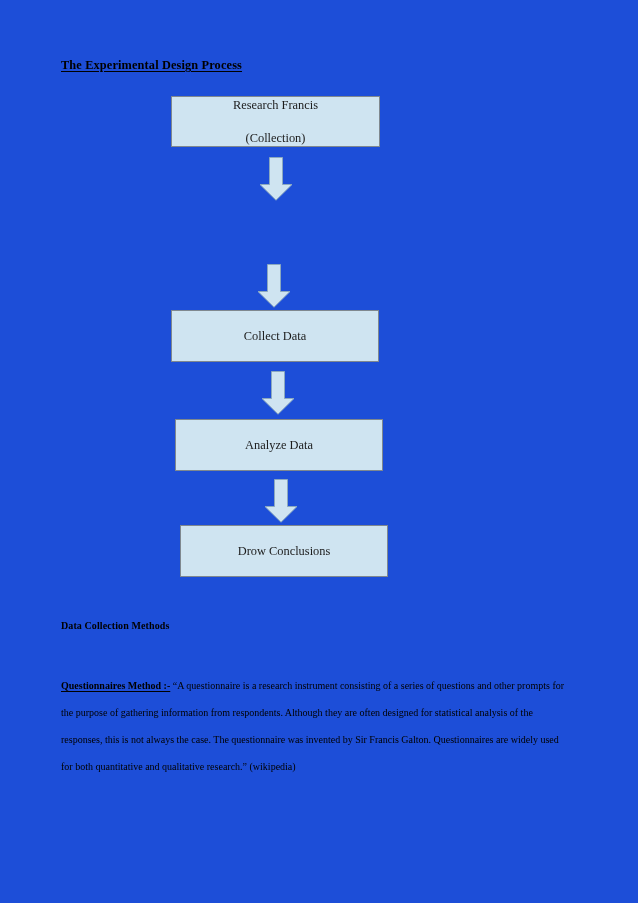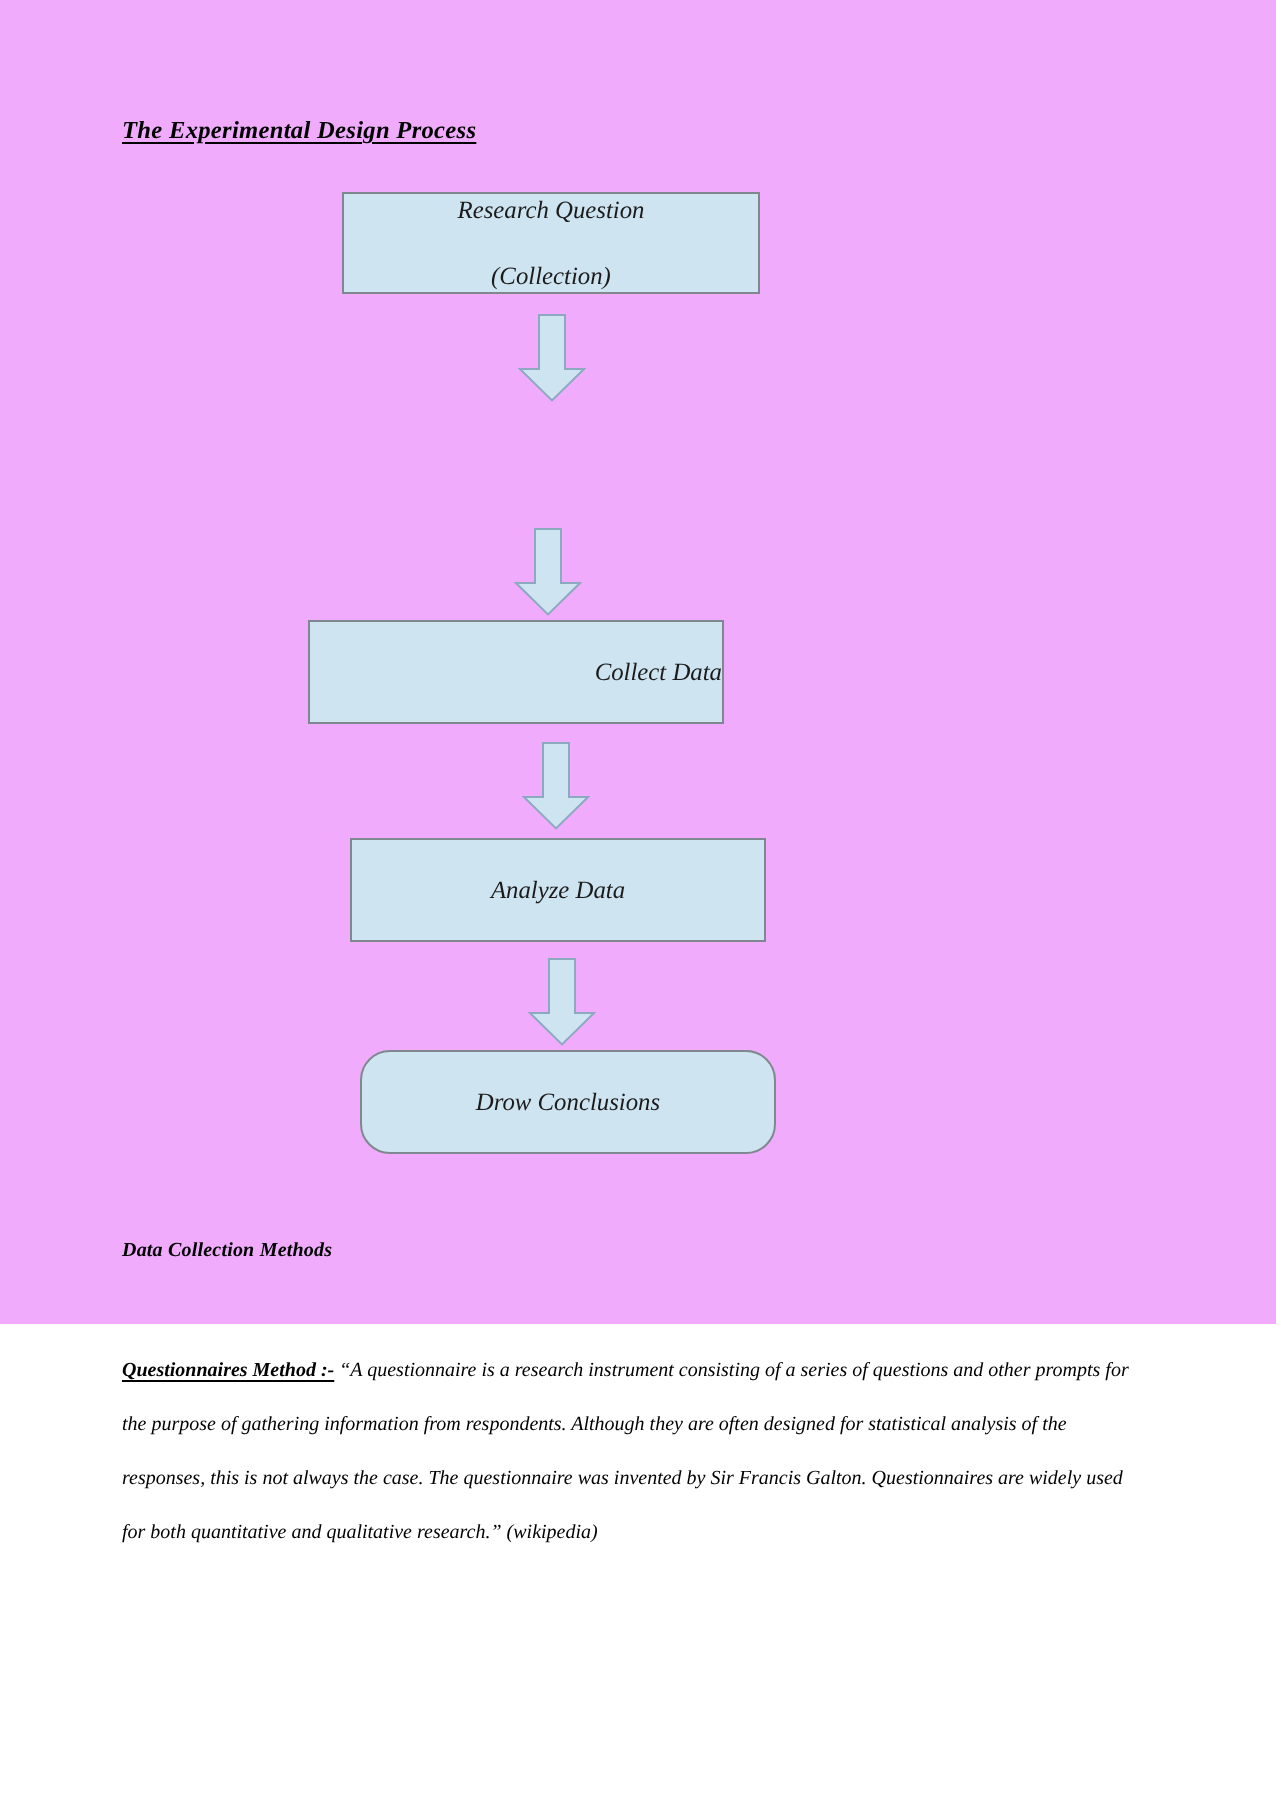--- a/index.html
+++ b/index.html
@@ -15,23 +15,22 @@
     overflow: hidden;
     font-family: "Liberation Serif", "DejaVu Serif", serif;
     color: #000000;
     -webkit-font-smoothing: antialiased;
   }
 
   .page {
     position: absolute;
     left: 0; top: 0;
     width: 638px;
-    height: 662px;
-    background: #f0abfc;
-    font-style: italic;
+    height: 903px;
+    background: #1d4ed8;
   }
 
   
   .doc-title {
     position: absolute;
     left: 61px;
     top: 58px;
     font-size: 12.3px;
     font-weight: bold;
     letter-spacing: .15px;
@@ -93,59 +92,59 @@
 <body>
 
 <div class="page">
 
   <div class="doc-title">The Experimental Design Process</div>
 
   <div class="flow">
 
     <div class="flow-box" style="left:171px; top:96px; width:209px; height:51px;">
       <span>
-        <span>Research Question</span><br>
+        <span>Research Francis</span><br>
         <span>(Collection)</span>
       </span>
     </div>
 
     <div class="flow-arrow" style="left:259px; top:157px;">
       <svg width="34" height="44" viewBox="0 0 34 44">
         <polygon points="10.5,0.5 23.5,0.5 23.5,27.5 33,27.5 17,43.2 1,27.5 10.5,27.5" fill="#cfe4f1" stroke="#8ba9bf" stroke-width="1"></polygon>
       </svg>
     </div>
 
 
     <div class="flow-arrow" style="left:257px; top:264px;">
       <svg width="34" height="44" viewBox="0 0 34 44">
         <polygon points="10.5,0.5 23.5,0.5 23.5,27.5 33,27.5 17,43.2 1,27.5 10.5,27.5" fill="#cfe4f1" stroke="#8ba9bf" stroke-width="1"></polygon>
       </svg>
     </div>
 
-    <div class="flow-box" style="left:154px; top:310px; width:208px; height:52px;justify-content:flex-end;">
+    <div class="flow-box" style="left:171px; top:310px; width:208px; height:52px;">
       <span>Collect Data</span>
     </div>
 
     <div class="flow-arrow" style="left:261px; top:371px;">
       <svg width="34" height="44" viewBox="0 0 34 44">
         <polygon points="10.5,0.5 23.5,0.5 23.5,27.5 33,27.5 17,43.2 1,27.5 10.5,27.5" fill="#cfe4f1" stroke="#8ba9bf" stroke-width="1"></polygon>
       </svg>
     </div>
 
     <div class="flow-box" style="left:175px; top:419px; width:208px; height:52px;">
       <span>Analyze Data</span>
     </div>
 
     <div class="flow-arrow" style="left:264px; top:479px;">
       <svg width="34" height="44" viewBox="0 0 34 44">
         <polygon points="10.5,0.5 23.5,0.5 23.5,27.5 33,27.5 17,43.2 1,27.5 10.5,27.5" fill="#cfe4f1" stroke="#8ba9bf" stroke-width="1"></polygon>
       </svg>
     </div>
 
-    <div class="flow-box" style="left:180px; top:525px; width:208px; height:52px;border-radius:15px;">
+    <div class="flow-box" style="left:180px; top:525px; width:208px; height:52px;">
       <span>Drow Conclusions</span>
     </div>
 
   </div>
 
   <div class="section" style="top:612px;">
     <div class="section-heading">Data Collection Methods</div>
   </div>
 
   <div class="section" style="top:672px;">

